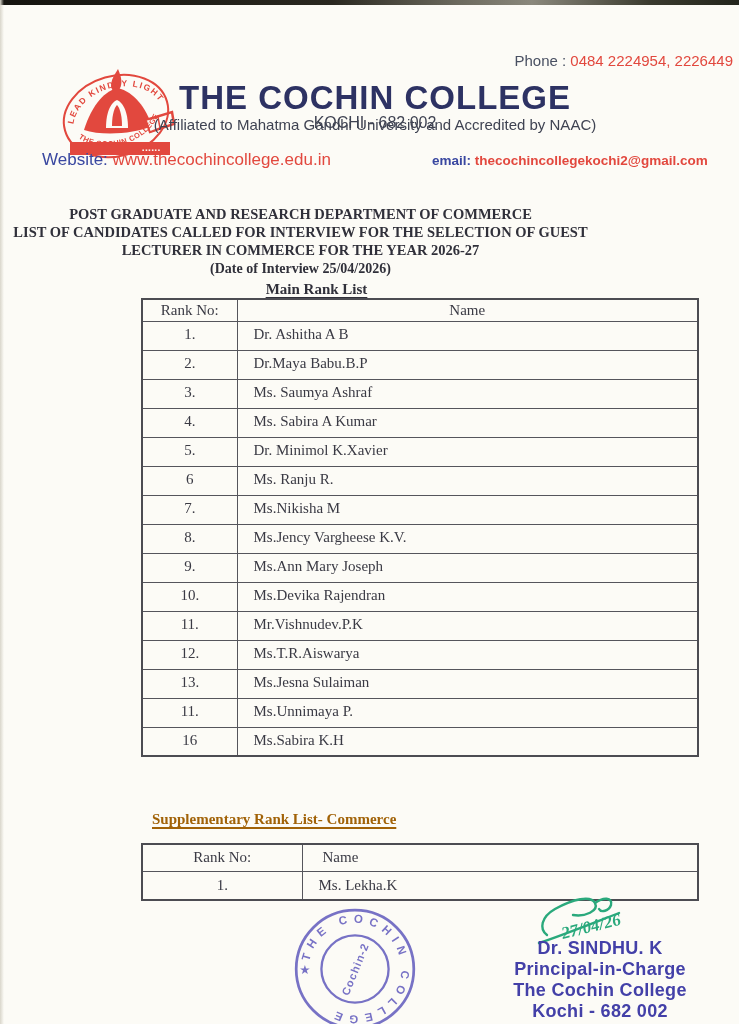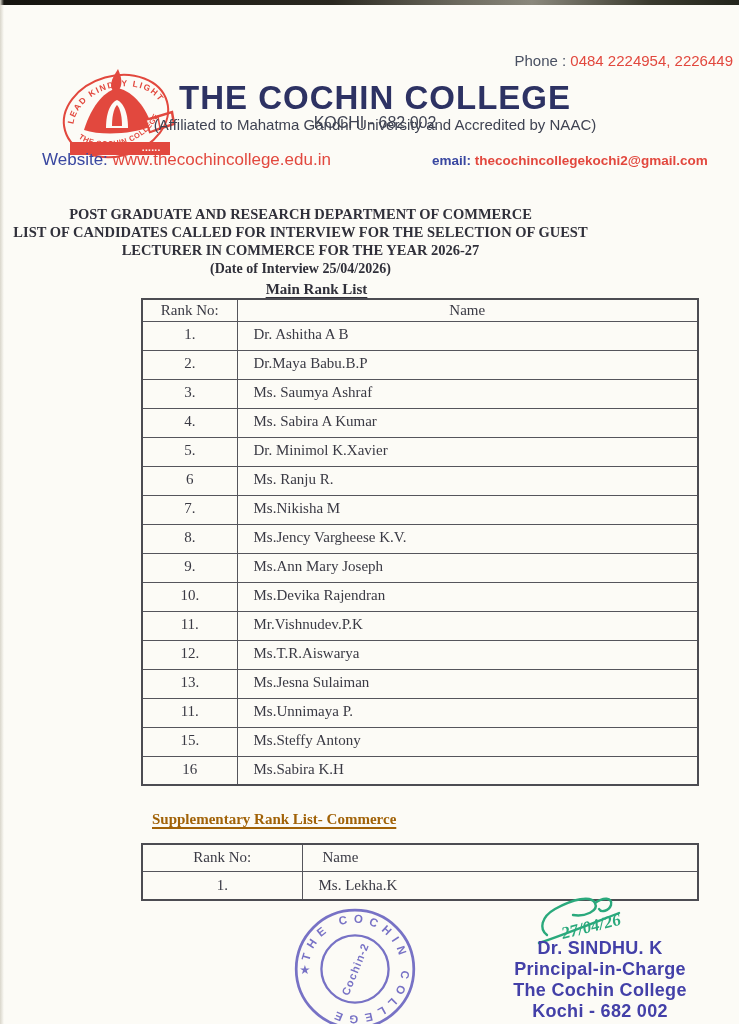--- a/index.html
+++ b/index.html
@@ -188,24 +188,20 @@
         </tr>
         <tr>
           <td class="rank-cell">13.</td>
           <td class="name-cell">Ms.Jesna Sulaiman</td>
         </tr>
         <tr>
           <td class="rank-cell">11.</td>
           <td class="name-cell">Ms.Unnimaya P.</td>
         </tr>
         <tr>
-          <td class="rank-cell">15.</td>
-          <td class="name-cell">Ms.Steffy Antony</td>
-        </tr>
-        <tr>
           <td class="rank-cell">16</td>
           <td class="name-cell">Ms.Sabira K.H</td>
         </tr>
       </tbody>
   </table>
 
   <div class="supp-heading">Supplementary Rank List- Commerce</div>
   <table class="supp-table">
     <thead>
       <tr>

